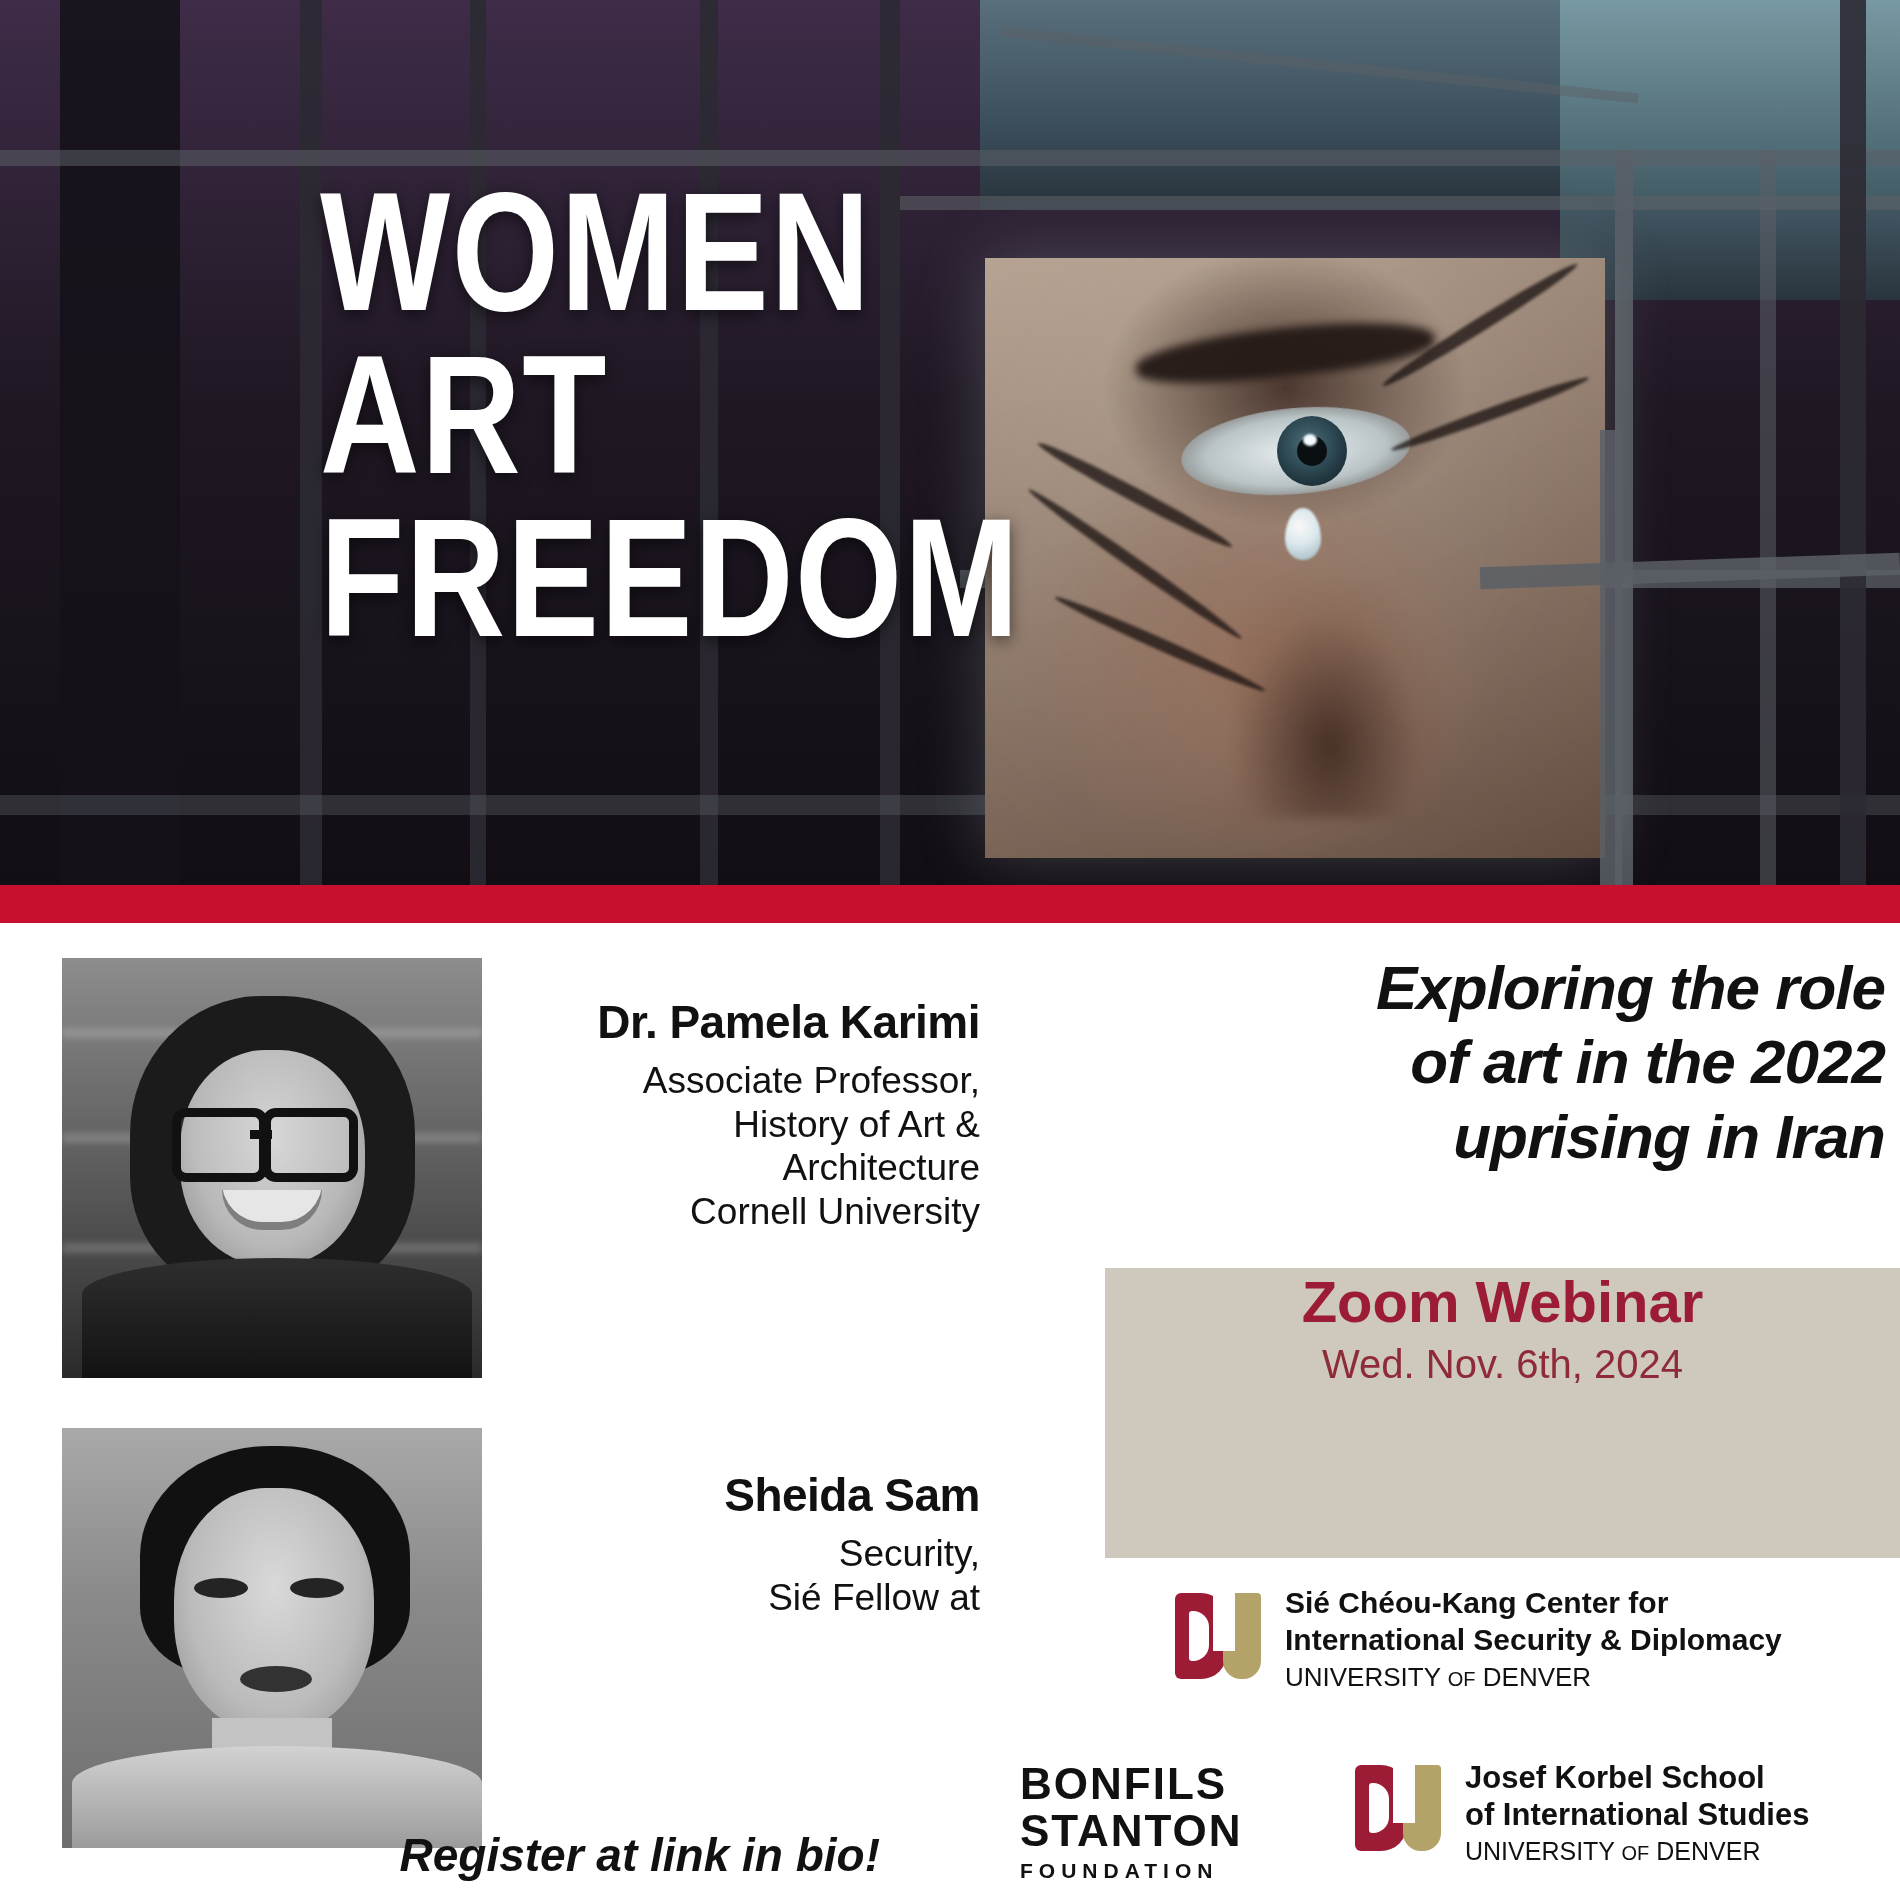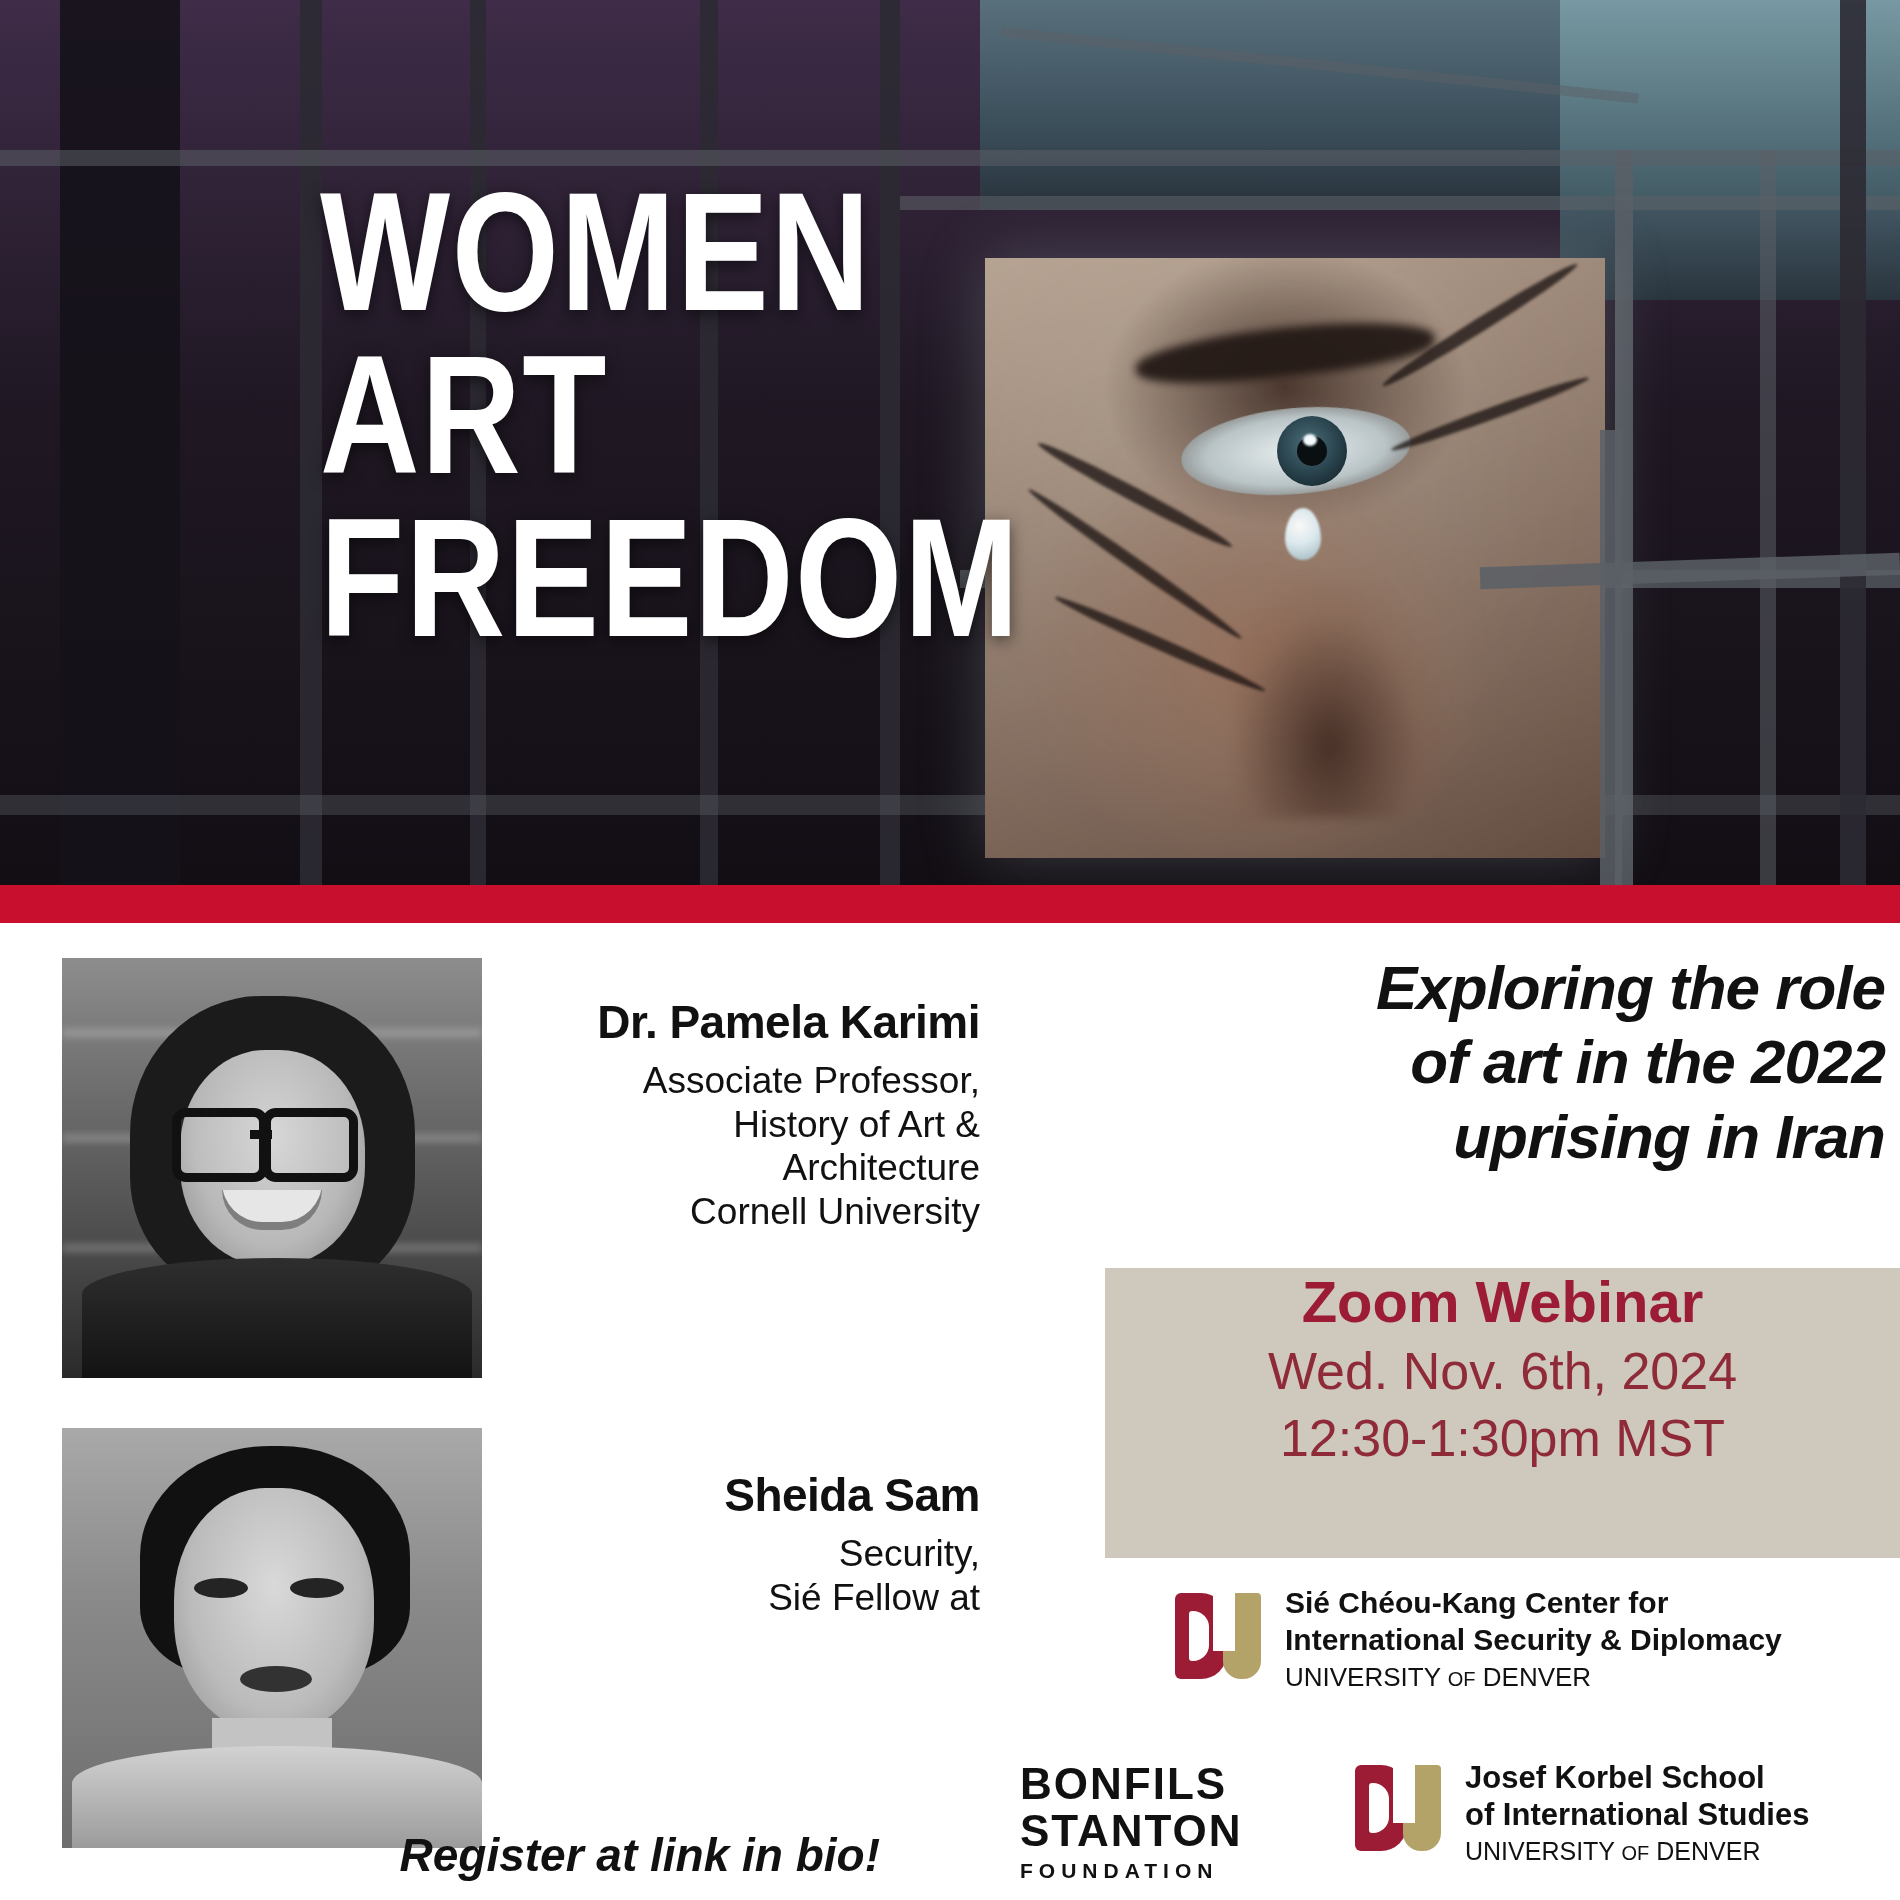--- a/index.html
+++ b/index.html
@@ -318,21 +318,21 @@
   }
   .zoom-title {
     text-align: center;
     color: #9c1c35;
     font-weight: 700;
     font-size: 58px;
   }
   .zoom-date, .zoom-time {
     text-align: center;
     color: #8f2a39;
-    font-size: 52px;
+    font-size: 40px;
     line-height: 1.18;
     margin-top: 6px;
   }
 
   
   .logo-du {
     position: absolute;
     width: 86px; height: 86px;
   }
   .du-shield {
@@ -502,21 +502,20 @@
 
     <div class="subtitle">
       <div>Exploring the role</div>
       <div>of art in the 2022</div>
       <div>uprising in Iran</div>
     </div>
 
     <div class="zoom-box">
       <div class="zoom-title">Zoom Webinar</div>
       <div class="zoom-date">Wed. Nov. 6th, 2024</div>
-      <div class="zoom-time">12:30-1:30pm MST</div>
     </div>
 
     <div class="logo-du sie-logo">
       <div class="du-shield">
         <div class="du-d"></div>
         <div class="du-u"></div>
       </div>
     </div>
     <div class="sie-text">
       <div class="sie-l1">Sié Chéou-Kang Center for</div>

